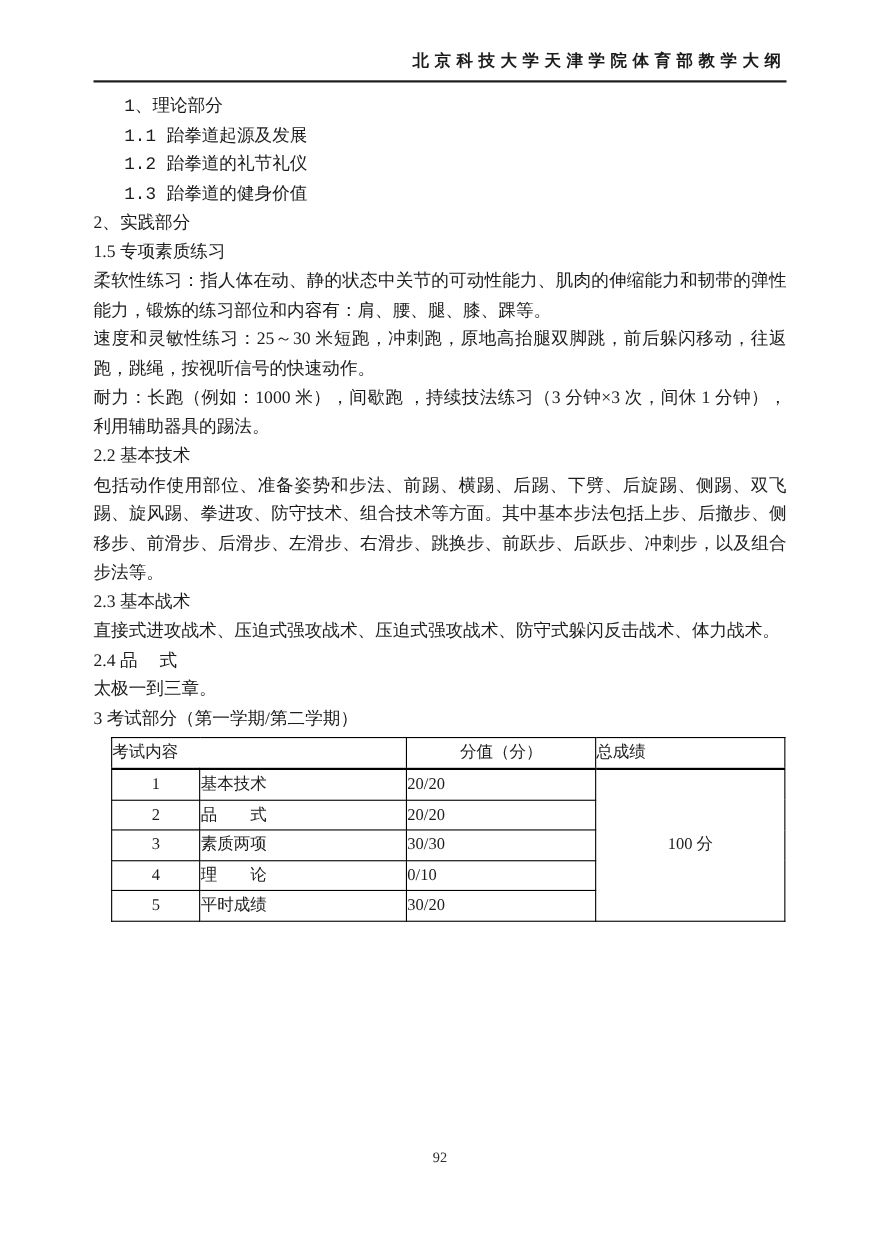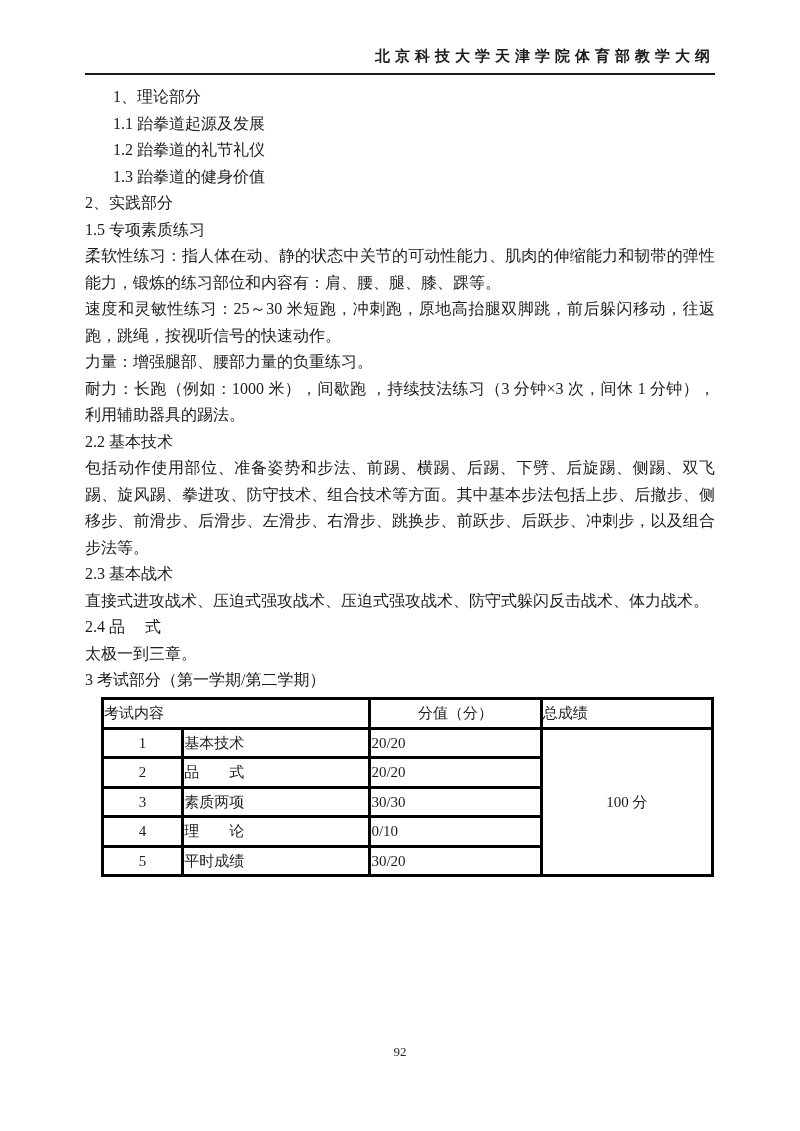--- a/index.html
+++ b/index.html
@@ -20,32 +20,32 @@
     line-height:20px;
     padding-bottom:7px;
     border-bottom:2px solid #1c1c1c;
   }
   .body-text{
     margin-top:9px;
     font-size:16px;
     line-height:26.5px;
   }
   .line{white-space:pre-wrap;}
-  .indent1{padding-left:28px;}
+  .indent1{padding-left:28px;font-family:Liberation Mono, monospace;}
   .para{text-align:justify;text-justify:inter-ideograph;white-space:pre-wrap;}
   .exam-table{
     border-collapse:collapse;
     table-layout:fixed;
     width:613px;
     margin-left:16px;
     margin-top:3px;
     font-size:15px;
   }
   .exam-table td{
-    border:3px solid #000000;
+    border:1px solid #000000;
     height:26px;
     padding:0;
     vertical-align:middle;
     white-space:pre;
   }
   .exam-table tr.head td{border-bottom-width:2px;height:27px;}
   .col-no{width:80px;}
   .col-item{width:187px;}
   .col-score{width:171px;}
   .col-total{width:171px;}
@@ -78,21 +78,20 @@
     <div class="body-text">
       <div class="line indent1">1、理论部分</div>
       <div class="line indent1">1.1 跆拳道起源及发展</div>
       <div class="line indent1">1.2 跆拳道的礼节礼仪</div>
       <div class="line indent1">1.3 跆拳道的健身价值</div>
 
       <div class="line">2、实践部分</div>
       <div class="line">1.5 专项素质练习</div>
       <div class="para">柔软性练习：指人体在动、静的状态中关节的可动性能力、肌肉的伸缩能力和韧带的弹性能力，锻炼的练习部位和内容有：肩、腰、腿、膝、踝等。</div>
       <div class="para">速度和灵敏性练习：25～30 米短跑，冲刺跑，原地高抬腿双脚跳，前后躲闪移动，往返跑，跳绳，按视听信号的快速动作。</div>
-      <div class="para">力量：增强腿部、腰部力量的负重练习。</div>
       <div class="para">耐力：长跑（例如：1000 米），间歇跑 ，持续技法练习（3 分钟×3 次，间休 1 分钟），利用辅助器具的踢法。</div>
 
       <div class="line">2.2 基本技术</div>
       <div class="para">包括动作使用部位、准备姿势和步法、前踢、横踢、后踢、下劈、后旋踢、侧踢、双飞踢、旋风踢、拳进攻、防守技术、组合技术等方面。其中基本步法包括上步、后撤步、侧移步、前滑步、后滑步、左滑步、右滑步、跳换步、前跃步、后跃步、冲刺步，以及组合步法等。</div>
 
       <div class="line">2.3 基本战术</div>
       <div class="para">直接式进攻战术、压迫式强攻战术、压迫式强攻战术、防守式躲闪反击战术、体力战术。</div>
 
       <div class="line">2.4 品　 式</div>
       <div class="para">太极一到三章。</div>

